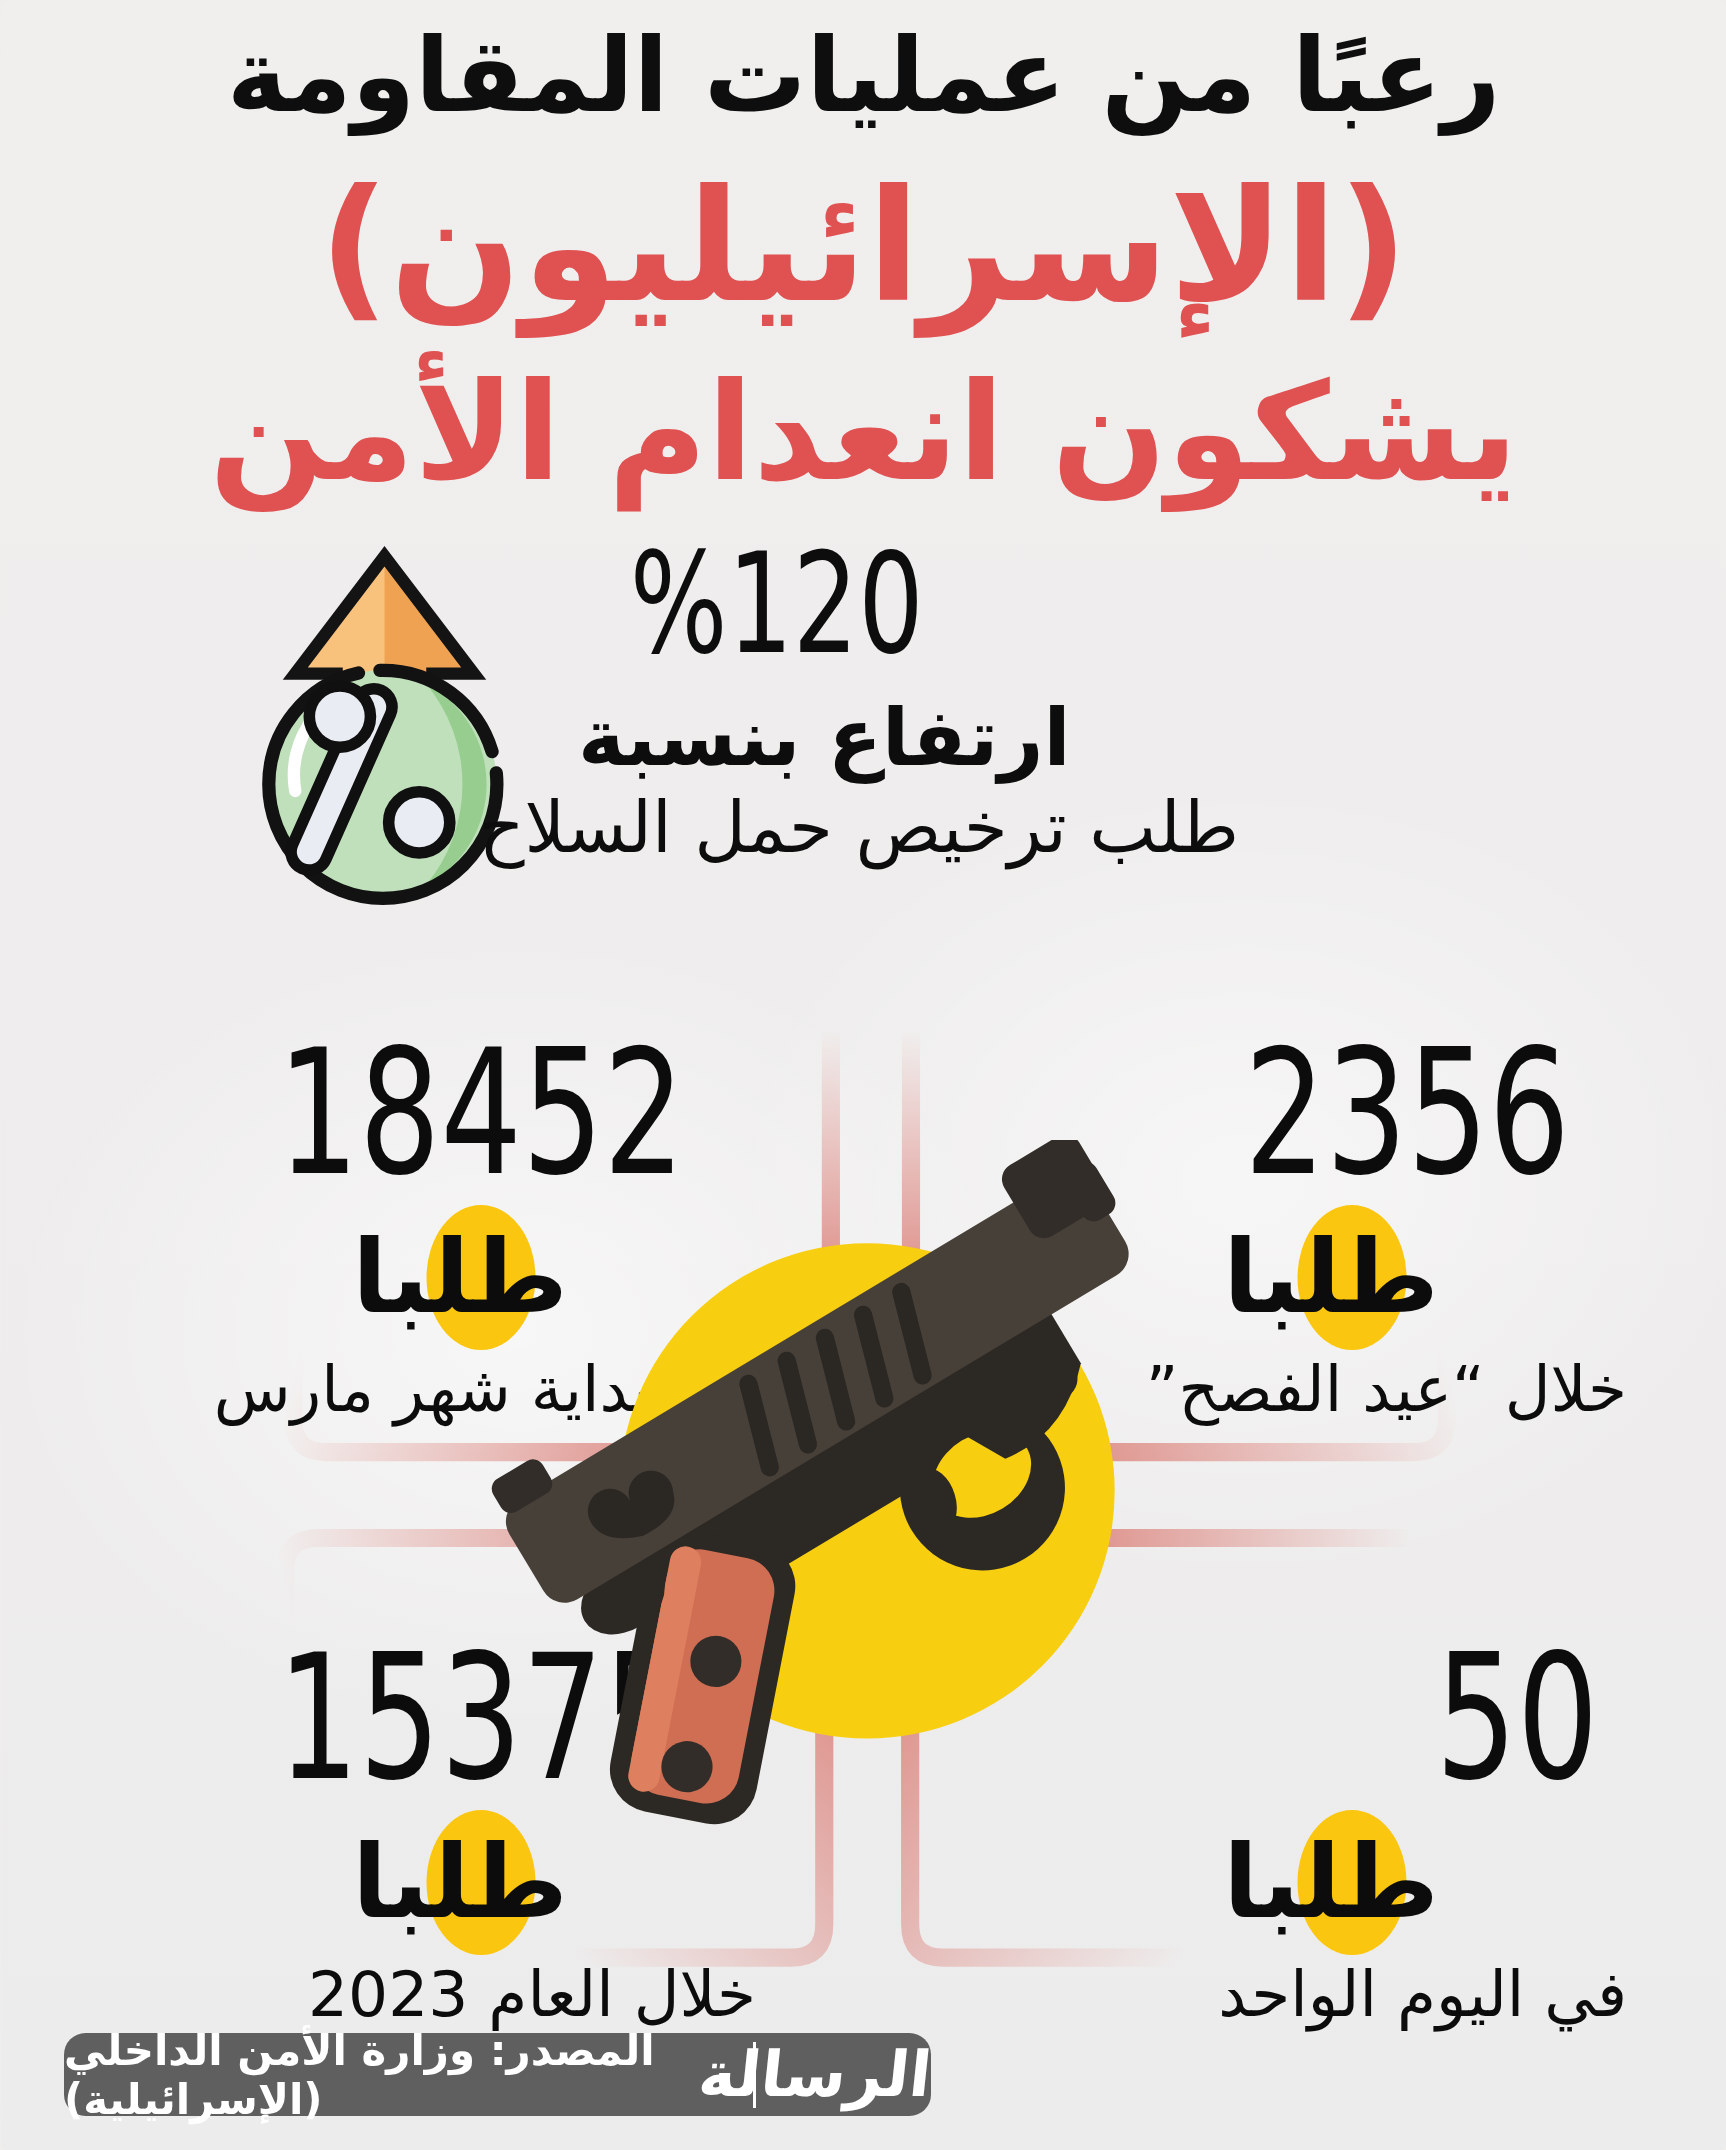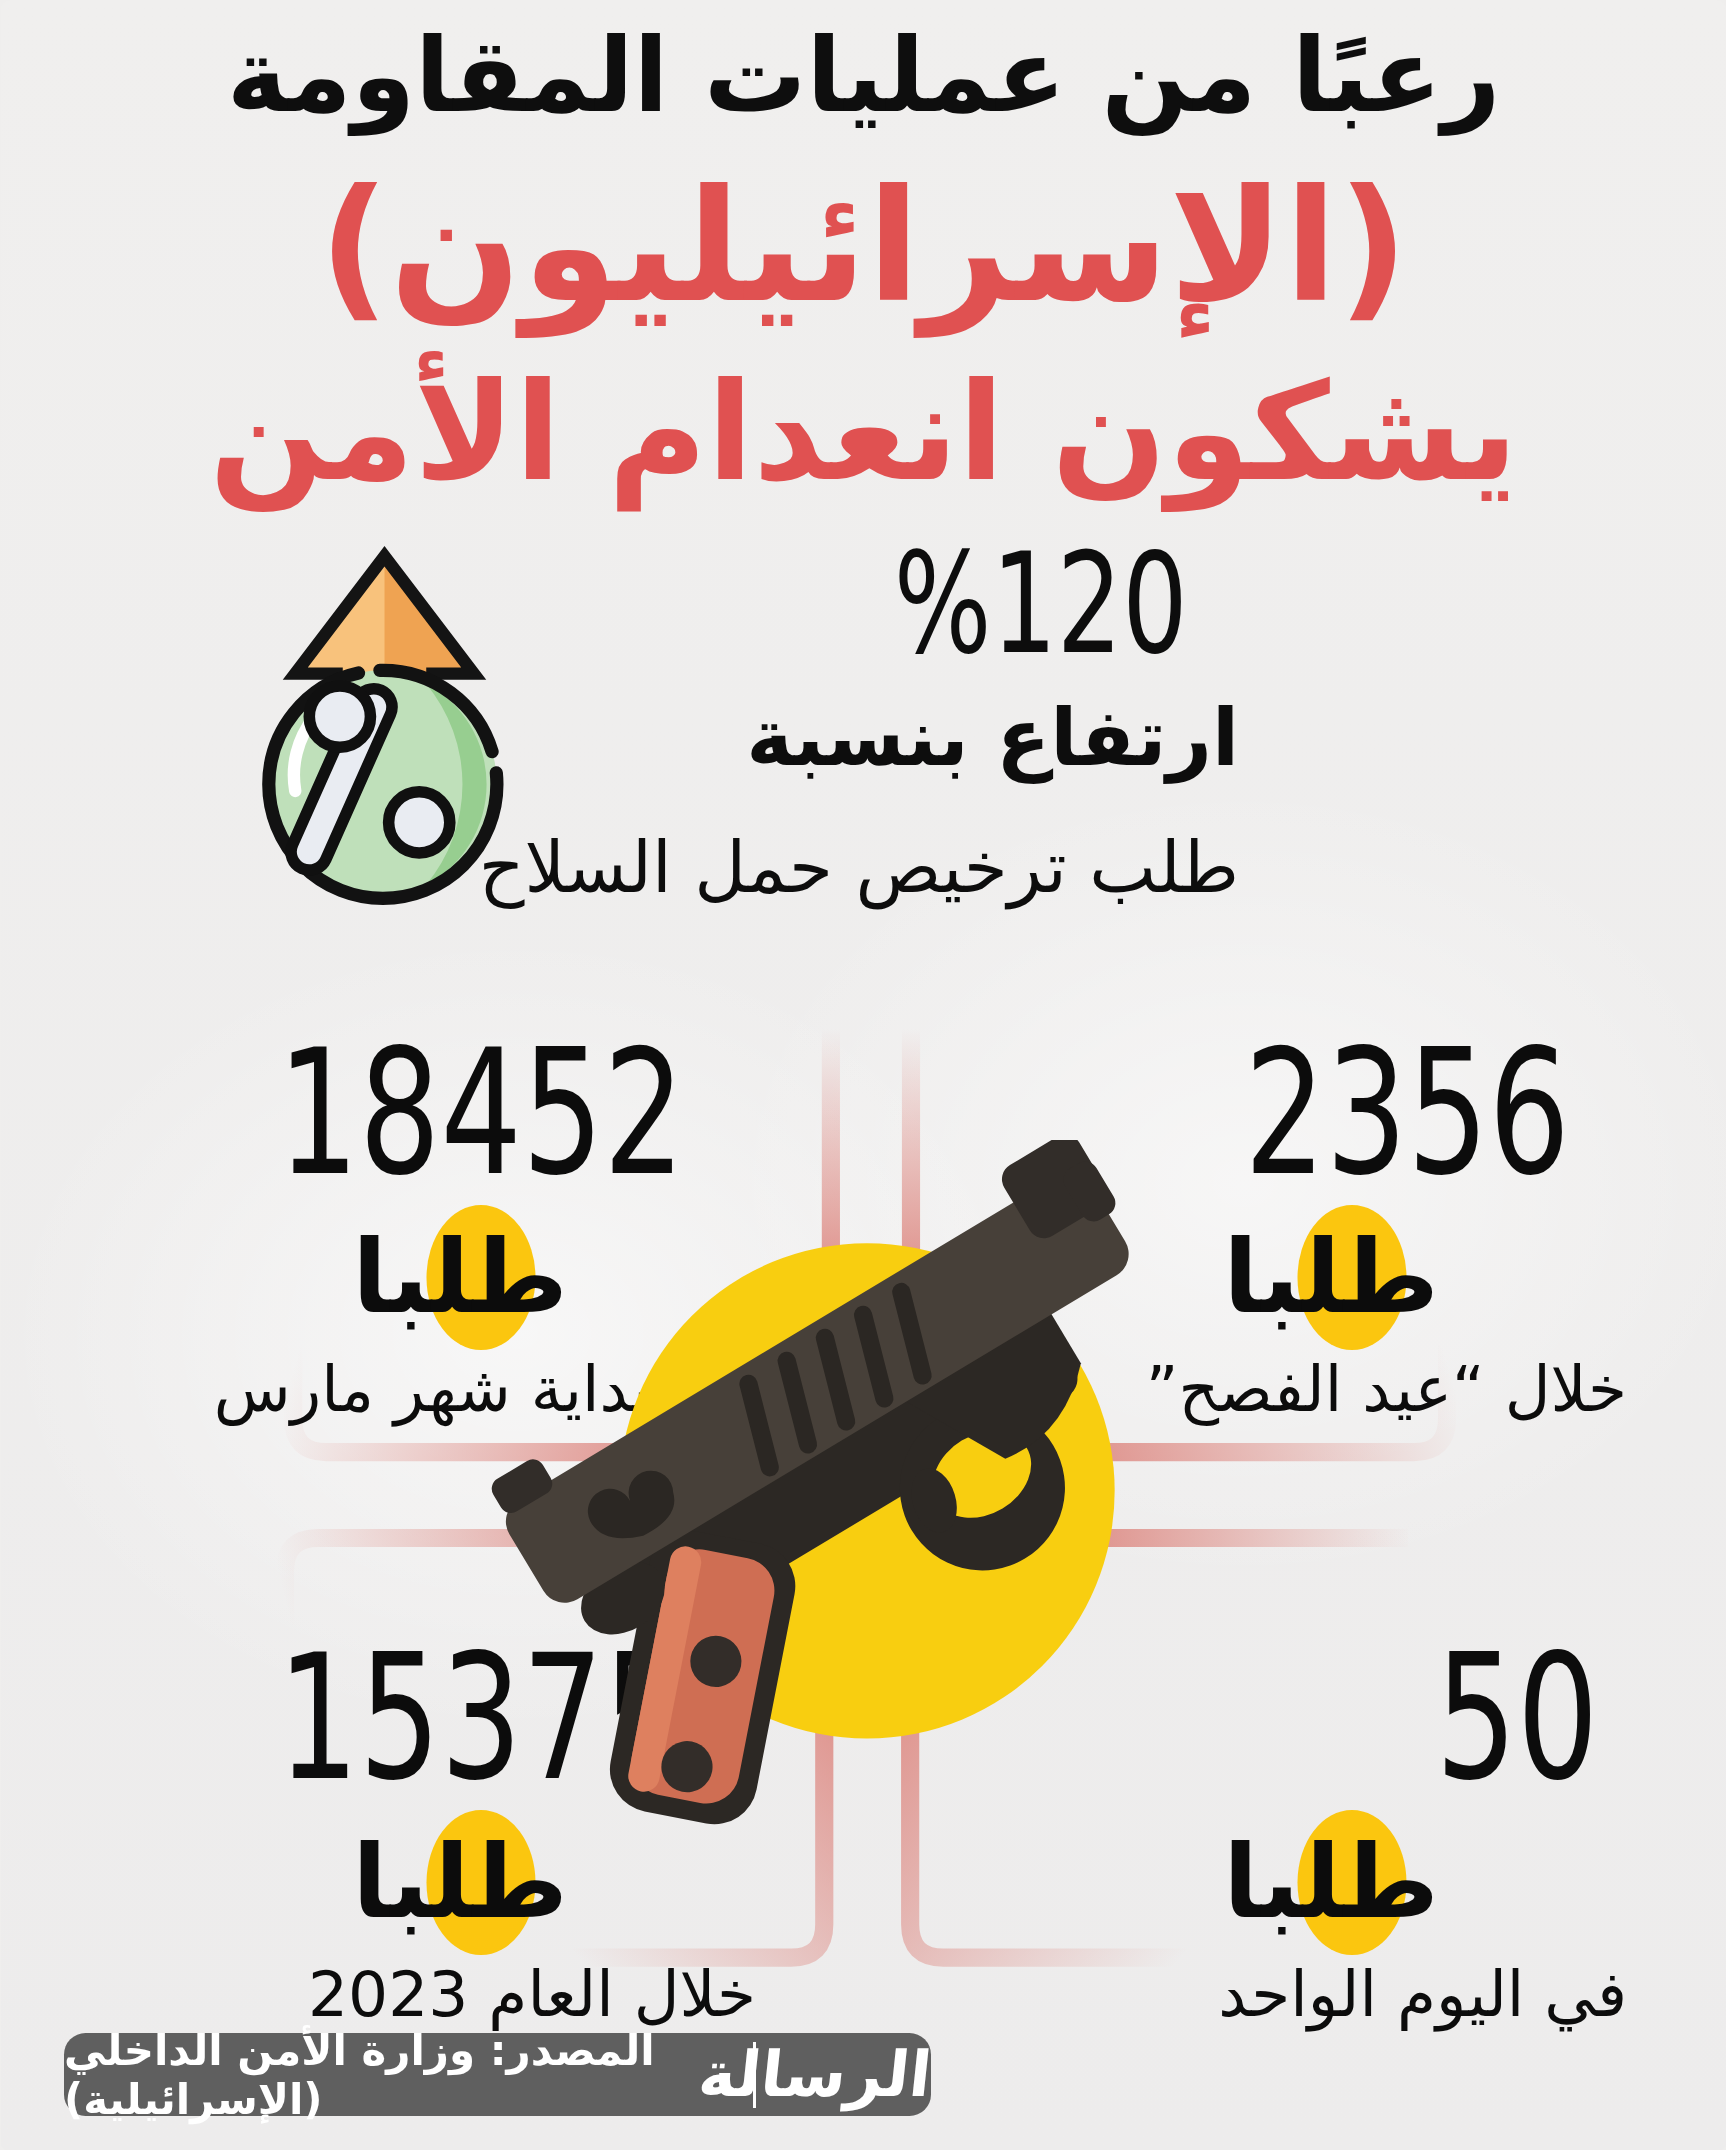--- a/index.html
+++ b/index.html
@@ -17,24 +17,24 @@
       linear-gradient(#f0efee,#edecec);
     border-radius: 10px;
   }
   .abs{position:absolute;}
   .ctr{left:0;width:1727px;text-align:center;white-space:nowrap;}
   
   .t1{top:11.6px;font-size:102px;font-weight:bold;color:#0e0e0e;line-height:1.25;}
   .t2{top:154px;font-size:155px;font-weight:bold;color:#e05151;line-height:1.2;}
   .t3{top:349px;font-size:135px;font-weight:bold;color:#e05151;line-height:1.25;}
   
-  .hl{left:578px;width:661px;text-align:right;white-space:nowrap;color:#0d0d0d;}
+  .hl{left:578px;width:661px;text-align:left;white-space:nowrap;color:#0d0d0d;}
   .hl-value{top:525px;font-size:139px;line-height:1.15;font-weight:500;}
   .hl-bold{top:692px;font-size:79px;font-weight:bold;}
-  .hl-label{top:786px;font-size:71px;margin-top:40px;}
+  .hl-label{top:786px;font-size:71px;}
   .squeeze{display:inline-block;transform:scaleX(.74);transform-origin:center;}
   
   .stat{position:absolute;width:628px;text-align:right;color:#0c0c0c;}
   .stat .num{font-size:173px;line-height:1;font-weight:400;}
   .stat .unit-row{position:relative;height:145px;margin-top:5px;
     display:flex;align-items:center;justify-content:center;}
   .stat .unit{position:relative;z-index:2;font-size:101px;font-weight:bold;line-height:1;margin-left:36px;}
   .stat .dot{position:absolute;z-index:1;width:109px;height:145px;border-radius:50%;
     background:#fbc60f;left:50%;top:0;transform:translateX(calc(-50% + 39px));}
   .stat .cap{font-size:63px;margin-top:1.7px;line-height:1.2;}

